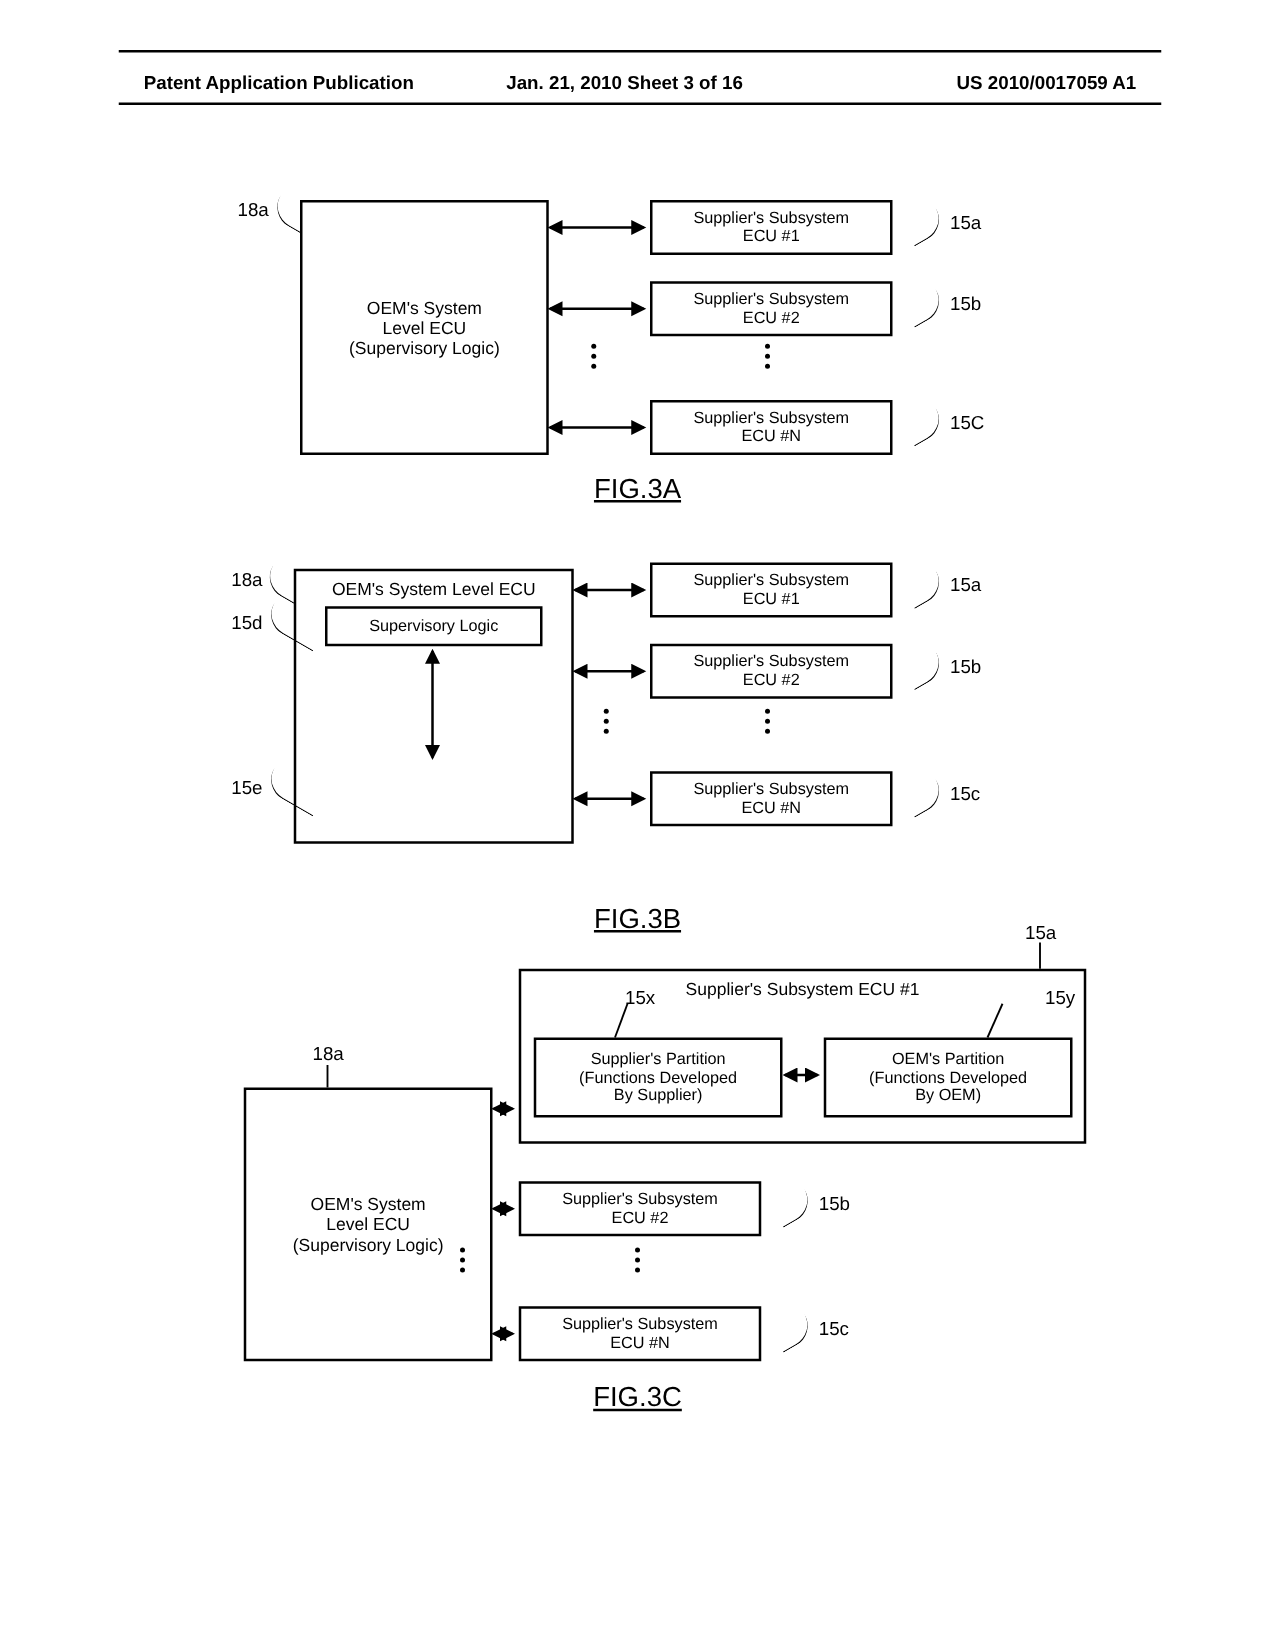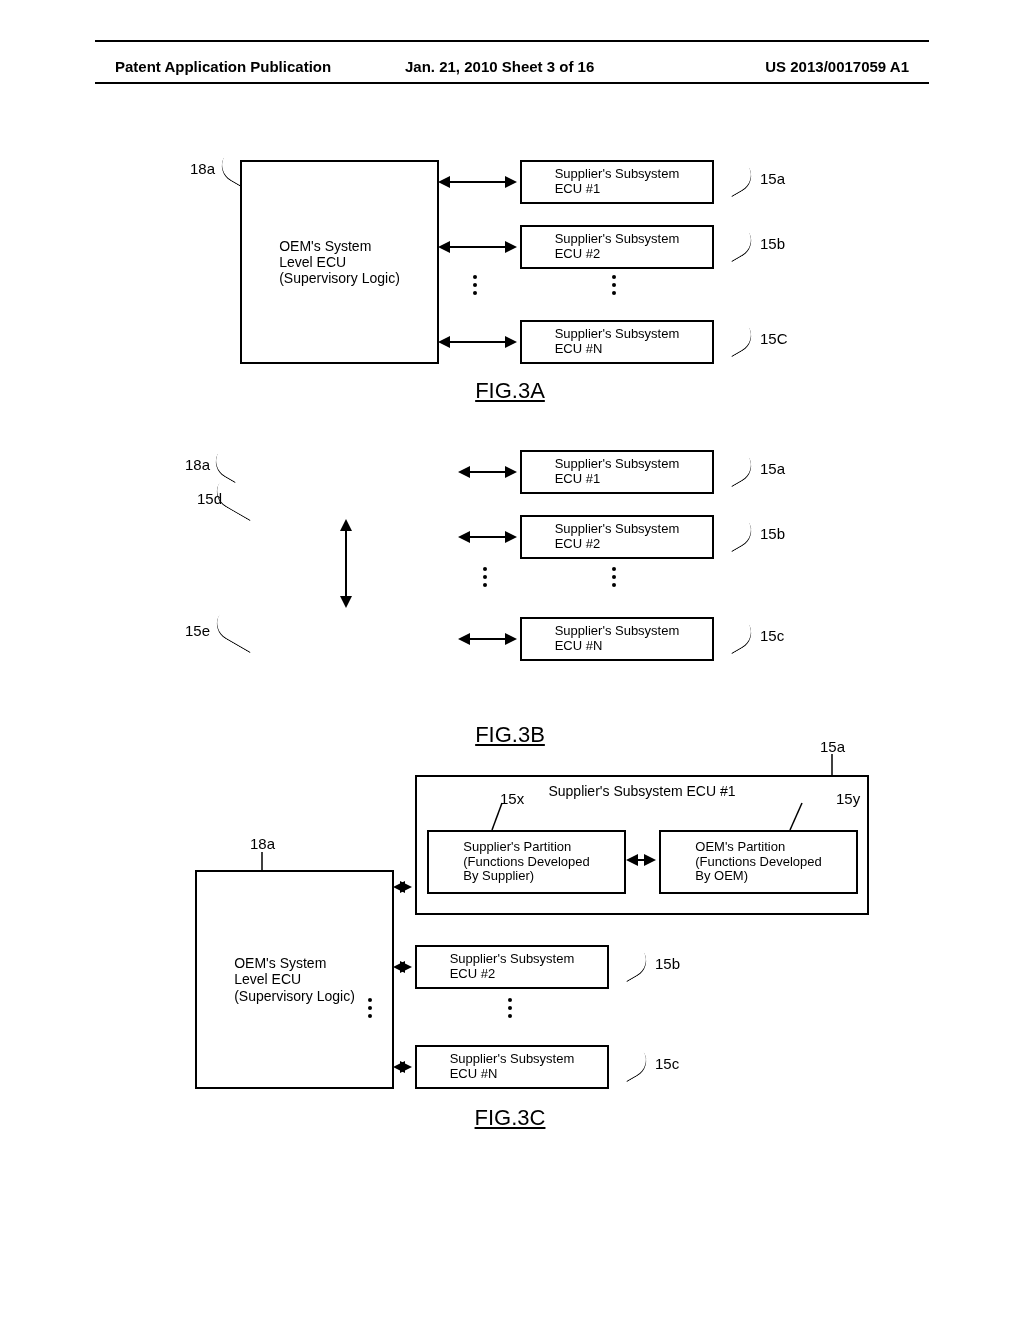--- a/index.html
+++ b/index.html
@@ -36,20 +36,21 @@
   width: 780px;
   height: 1100px;
 }
 
 .box {
   position: absolute;
   border: 2px solid #000;
   display: flex;
   align-items: center;
   justify-content: center;
+  text-align: center;
   font-size: 14px;
   line-height: 1.15;
   background: #fff;
 }
 .box.small { font-size: 13px; }
 
 .label-ref {
   position: absolute;
   font-size: 15px;
 }
@@ -96,21 +97,21 @@
 }
 </style>
 </head>
 <body>
 
 <div class="page">
   <div class="hr-top"></div>
   <div class="header">
     <span class="header-left">Patent Application Publication</span>
     <span class="header-center">Jan. 21, 2010  Sheet 3 of 16</span>
-    <span class="header-right">US 2013/0017059 A1</span>
+    <span class="header-right">US 2010/0017059 A1</span>
   </div>
   <div class="hr-bot"></div>
 
   <div class="diagram-area">
 
     <div class="box" style="left:120px; top:10px; width:195px; height:200px;">
       <span style="white-space:pre-line;">OEM's System
 Level ECU
 (Supervisory Logic)</span>
     </div>
@@ -163,21 +164,27 @@
     <div class="ref-curve left" style="left:98px; top:12px;"></div>
     <div class="label-ref" style="left:640px; top:20px;">15a</div>
     <div class="ref-curve" style="left:605px; top:22px;"></div>
     <div class="label-ref" style="left:640px; top:85px;">15b</div>
     <div class="ref-curve" style="left:605px; top:87px;"></div>
     <div class="label-ref" style="left:640px; top:180px;">15C</div>
     <div class="ref-curve" style="left:605px; top:182px;"></div>
 
     <div class="fig-label" style="top:228px;text-decoration:underline;">FIG.3A</div>
 
-
+    <div class="box" style="left:115px; top:305px; width:220px; height:210px; align-items:flex-start; padding-top:6px;">
+       <span style="font-size:14px;">OEM's System Level ECU</span>
+    </div>
+
+    <div class="box small" style="left:140px; top:335px; width:170px; height:28px;">
+       <span>Supervisory Logic</span>
+    </div>
 
     <svg class="arrow" style="left:222px; top:366px; width:8px; height:95px;">
       <line x1="4" y1="5" x2="4" y2="90" stroke="#000" stroke-width="2" marker-end="url(#ah)" marker-start="url(#ahrev)"></line>
     </svg>
 
     <div class="box small" style="left:400px; top:300px; width:190px; height:40px;">
       <span style="white-space:pre-line;">Supplier's Subsystem
 ECU #1</span>
     </div>
     <div class="box small" style="left:400px; top:365px; width:190px; height:40px;">
@@ -204,21 +211,21 @@
     </svg>
     <svg class="arrow" style="left:335px; top:383px; width:65px; height:8px;">
       <line x1="5" y1="4" x2="60" y2="4" stroke="#000" stroke-width="2" marker-end="url(#ah)" marker-start="url(#ahrev)"></line>
     </svg>
     <svg class="arrow" style="left:335px; top:485px; width:65px; height:8px;">
       <line x1="5" y1="4" x2="60" y2="4" stroke="#000" stroke-width="2" marker-end="url(#ah)" marker-start="url(#ahrev)"></line>
     </svg>
 
     <div class="label-ref" style="left:65px; top:306px;">18a</div>
     <div class="ref-curve left" style="left:92px; top:308px;"></div>
-    <div class="label-ref" style="left:65px; top:340px;margin-left:12px;">15d</div>
+    <div class="label-ref" style="left:65px; top:340px;">15d</div>
     <div class="ref-curve left" style="left:92px; top:342px; width:46px;"></div>
     <div class="label-ref" style="left:65px; top:472px;text-align:center;">15e</div>
     <div class="ref-curve left" style="left:92px; top:474px; width:46px;"></div>
     <div class="label-ref" style="left:640px; top:310px;">15a</div>
     <div class="ref-curve" style="left:605px; top:312px;"></div>
     <div class="label-ref" style="left:640px; top:375px;">15b</div>
     <div class="ref-curve" style="left:605px; top:377px;"></div>
     <div class="label-ref" style="left:640px; top:477px;">15c</div>
     <div class="ref-curve" style="left:605px; top:479px;"></div>
 

